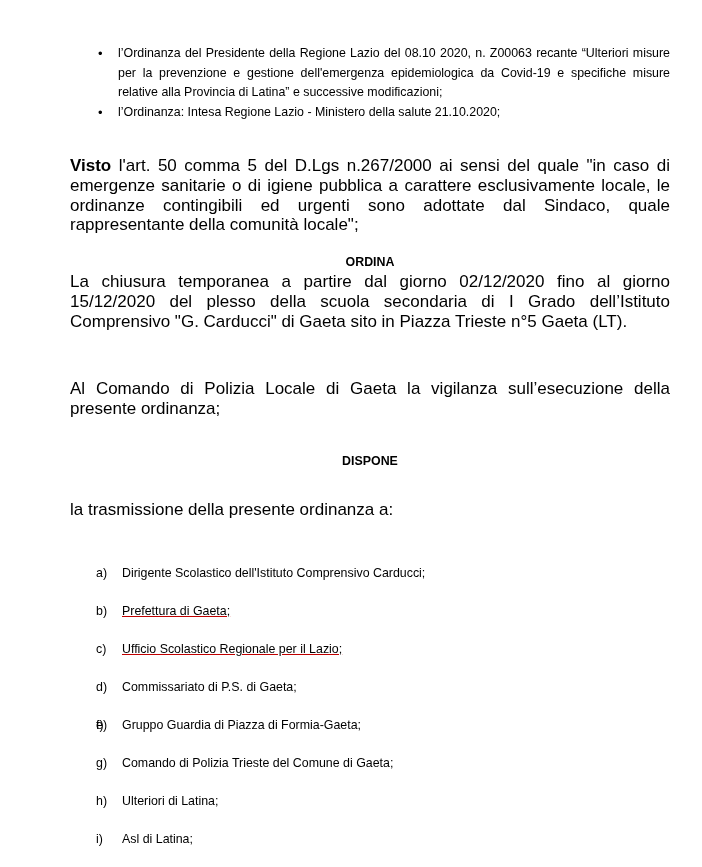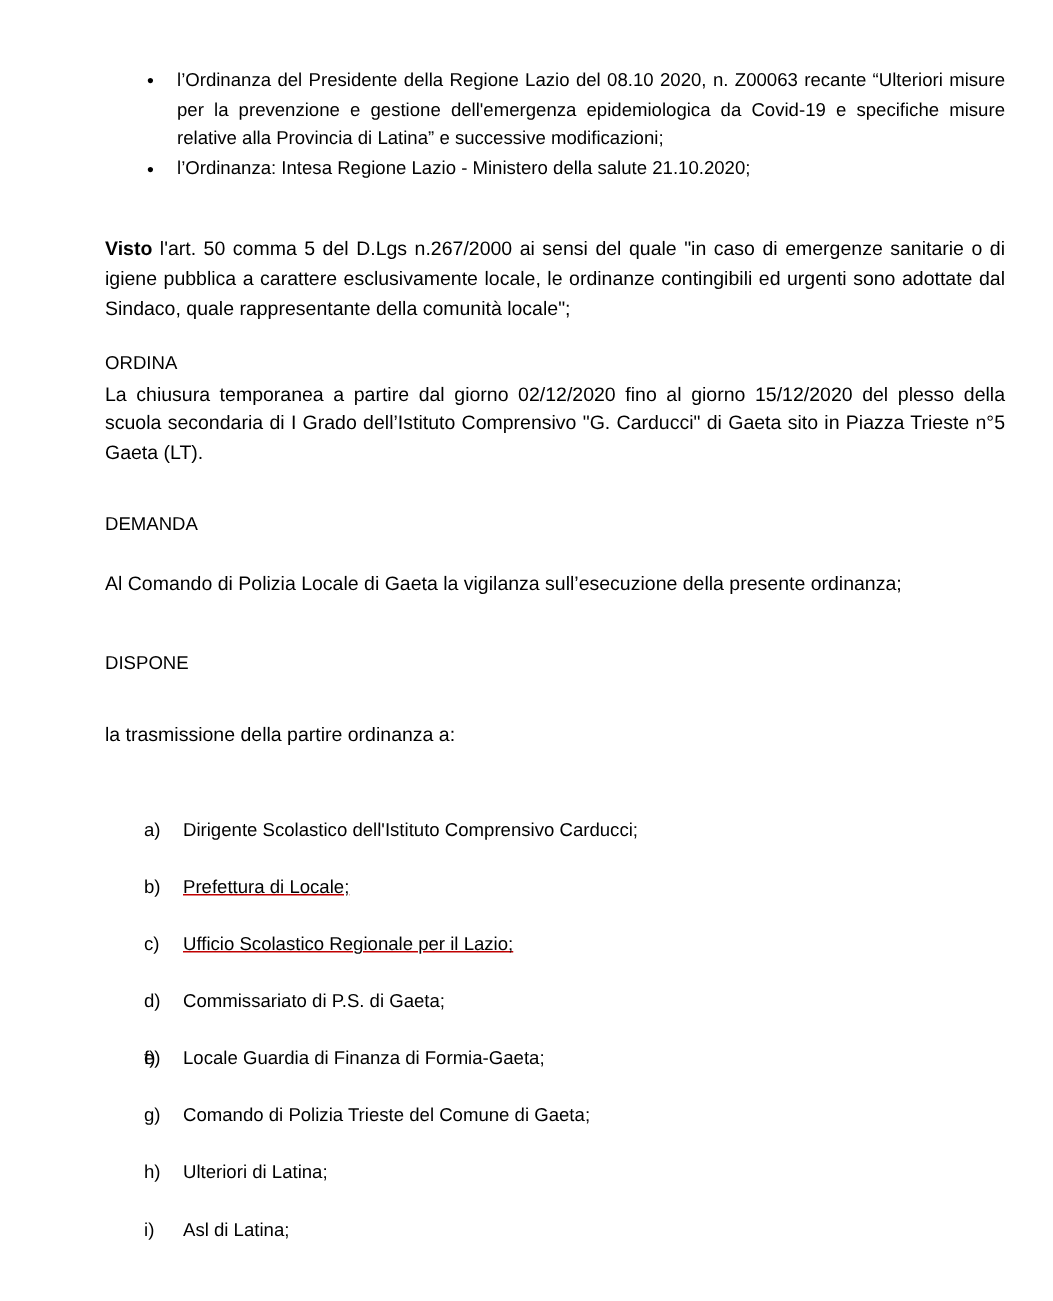--- a/index.html
+++ b/index.html
@@ -37,36 +37,37 @@
   }
   .bullet-item::before {
     content: "\2022";
     position: absolute;
     left: 28px;
     top: 0;
     font-size: 13px;
     line-height: 19.6px;
   }
   .para {
-    font-size: 13px;
+    font-size: 17px;
     line-height: 19.6px;
     text-align: justify;
     text-justify: inter-word;
     margin: 0;
   }
   .bold { font-weight: bold; }
   .spacer-18 { height: 18px; }
   .spacer-20 { height: 20px; }
   .spacer-28 { height: 28px; }
   .spacer-34 { height: 34px; }
   .spacer-44 { height: 44px; }
   .heading {
     font-size: 12.4px;
     line-height: 19.6px;
-    font-weight: normal;
+    font-weight: bold;
+    text-align: center;
     margin: 0;
   }
   .ordered-list {
     list-style: none;
     margin: 0;
     padding: 0;
   }
   .ordered-item {
     position: relative;
     padding-left: 52px;
@@ -106,59 +107,58 @@
   <p class="para"><span class="bold">Visto</span><span> l'art. 50 comma 5 del D.Lgs n.267/2000 ai sensi del quale "in caso di emergenze sanitarie o di igiene pubblica a carattere esclusivamente locale, le ordinanze contingibili ed urgenti sono adottate dal Sindaco, quale rappresentante della comunità locale";</span></p>
 
   <div class="spacer-18"></div>
 
   <p class="heading">ORDINA</p>
 
   <p class="para">La chiusura temporanea a partire dal giorno 02/12/2020 fino al giorno 15/12/2020 del plesso della scuola secondaria di I Grado dell’Istituto Comprensivo "G. Carducci" di Gaeta sito in Piazza Trieste n°5 Gaeta (LT).</p>
 
   <div class="spacer-28"></div>
 
-  <p class="heading">DEMANDA</p>
 
   <div class="spacer-20"></div>
 
   <p class="para">Al Comando di Polizia Locale di Gaeta la vigilanza sull’esecuzione della presente ordinanza;</p>
 
   <div class="spacer-34"></div>
 
   <p class="heading">DISPONE</p>
 
   <div class="spacer-28"></div>
 
-  <p class="para">la trasmissione della partire ordinanza a:</p>
+  <p class="para">la trasmissione della presente ordinanza a:</p>
 
   <div class="spacer-44"></div>
 
   <ol class="ordered-list">
     <li class="ordered-item">
       <span class="marker">a)</span>
       <span>Dirigente Scolastico dell'Istituto Comprensivo Carducci;</span>
     </li>
     <li class="ordered-item">
       <span class="marker">b)</span>
-      <span class="u-red">Prefettura di Locale;</span>
+      <span class="u-red">Prefettura di Gaeta;</span>
     </li>
     <li class="ordered-item">
       <span class="marker">c)</span>
       <span class="u-red">Ufficio Scolastico Regionale per il Lazio;</span>
     </li>
     <li class="ordered-item">
       <span class="marker">d)</span>
       <span>Commissariato di P.S. di Gaeta;</span>
     </li>
     <li class="ordered-item">
       <span class="marker">e)</span>
     </li>
     <li class="ordered-item">
       <span class="marker">f)</span>
-      <span>Locale Guardia di Finanza di Formia-Gaeta;</span>
+      <span>Gruppo Guardia di Piazza di Formia-Gaeta;</span>
     </li>
     <li class="ordered-item">
       <span class="marker">g)</span>
       <span>Comando di Polizia Trieste del Comune di Gaeta;</span>
     </li>
     <li class="ordered-item">
       <span class="marker">h)</span>
       <span>Ulteriori di Latina;</span>
     </li>
     <li class="ordered-item">

